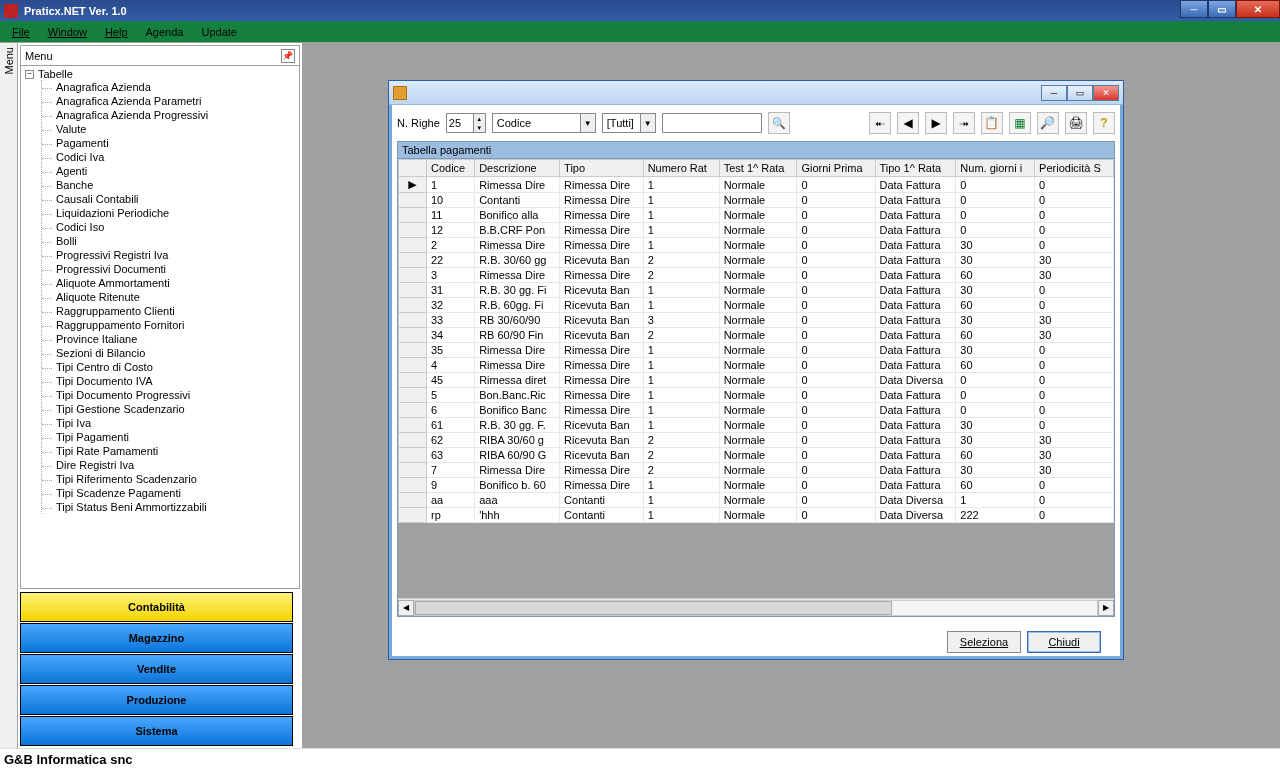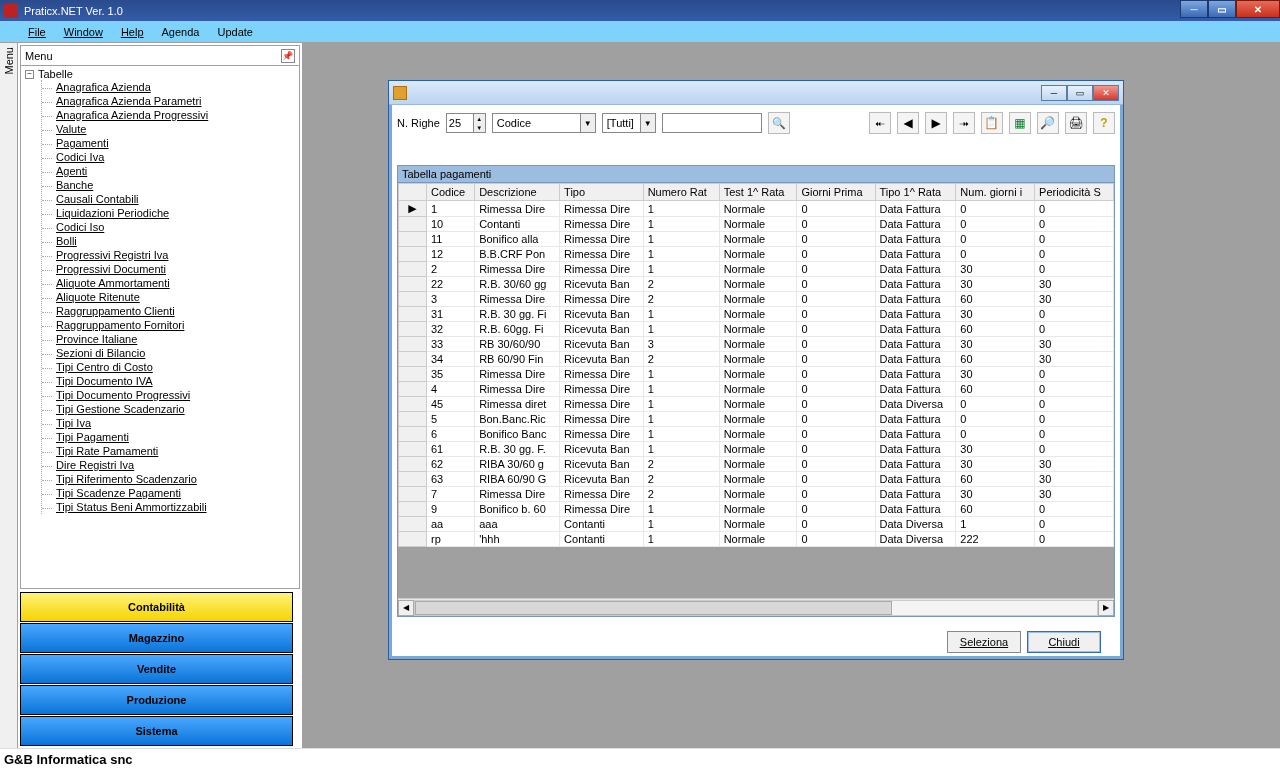--- a/index.html
+++ b/index.html
@@ -1,43 +1,43 @@
 <!DOCTYPE html>
 <html><head>
 <meta charset="utf-8">
 <style>
 * { box-sizing: border-box; margin: 0; padding: 0; font-family: "Segoe UI", Tahoma, sans-serif; font-size: 11px; }
 html, body { width: 1280px; height: 770px; overflow: hidden; background: #fff; }
 
 
 .titlebar { height: 21px; background: linear-gradient(#2a4b8d,#345ca8); color:#fff; display:flex; align-items:center; padding-left:4px; position:relative; }
 .titlebar .icon { width:14px; height:14px; background:#b22; margin-right:6px; }
-.titlebar .title { font-weight:normal; }
+.titlebar .title { font-weight:bold; }
 .titlebar .winbtns { position:absolute; right:0; top:0; display:flex; height:18px; }
 .titlebar .winbtn { width:28px; height:18px; background:linear-gradient(#7da5e0,#3b6bb5); border:1px solid #1a3a6e; color:#fff; display:flex; align-items:center; justify-content:center; font-size:10px; font-weight:bold; }
 .titlebar .winbtn.close { background:linear-gradient(#e86a5a,#c8311c); border-color:#7a1808; width:44px; }
 
 
-.menubar { height:22px; background:#7dd3fc; border-bottom:1px solid #a0a0a0; display:flex; align-items:center; padding-left:20px; gap:2px; }
+.menubar { height:22px; background:#15803d; border-bottom:1px solid #a0a0a0; display:flex; align-items:center; padding-left:4px; gap:2px; }
 .menubar .mitem { padding:2px 8px; cursor:default; }
 .menubar .mitem u { text-decoration: underline; }
 
 
 .body { display:flex; height:calc(100% - 21px - 22px - 22px); }
 .vtab { width:18px; background:#f0f0f0; border-right:1px solid #a0a0a0; display:flex; align-items:flex-start; justify-content:center; padding-top:4px; }
 .vtab span { writing-mode:vertical-rl; transform:rotate(180deg); font-size:11px; }
 
 .sidebar { width:284px; background:#fff; border-right:0; display:flex; flex-direction:column; }
 .sidebar-top { border:1px solid #a0a0a0; margin:2px; flex:1; display:flex; flex-direction:column; overflow:hidden; }
 .sidebar-head { height:20px; border-bottom:1px solid #a0a0a0; display:flex; align-items:center; padding:0 4px; justify-content:space-between; }
 .sidebar-head .pin { width:14px; height:14px; border:1px solid #888; display:flex; align-items:center; justify-content:center; font-size:9px; }
 .tree { flex:1; overflow-y:auto; overflow-x:hidden; padding:2px 2px 2px 4px; position:relative; }
 .tree-root { display:flex; align-items:center; gap:4px; }
 .tree-root .exp { width:9px; height:9px; border:1px solid #888; display:flex; align-items:center; justify-content:center; font-size:8px; line-height:1; }
-.tree-children { margin-left:16px; border-left:1px dotted #aaa; padding-left:14px;text-decoration:underline; }
+.tree-children { margin-left:16px; border-left:1px dotted #aaa; padding-left:14px; }
 .tree-item { padding:1px 0; white-space:nowrap; cursor:default; position:relative; }
 .tree-item::before { content:''; position:absolute; left:-14px; top:8px; width:10px; border-top:1px dotted #aaa; }
 
 .navbtns { padding:0 9px 2px 2px; }
 .navbtn { height:30px; border:1px solid #000; display:flex; align-items:center; justify-content:center; font-weight:bold; margin-top:1px; cursor:pointer; }
 .navbtn.yellow { background:linear-gradient(#fff27a,#f5d400); }
 .navbtn.blue { background:linear-gradient(#4aa8ff,#0a74d8); }
 
 
 .mdi { flex:1; background:#a0a0a0; position:relative; }
@@ -57,21 +57,21 @@
 .spin .spbtns { width:12px; display:flex; flex-direction:column; }
 .spin .spbtns div { height:9px; border-left:1px solid #888; font-size:6px; display:flex; align-items:center; justify-content:center; background:#eee; }
 .combo { height:20px; border:1px solid #888; display:flex; align-items:center; background:#fff; }
 .combo span { padding:0 4px; flex:1; }
 .combo .arr { width:15px; border-left:1px solid #888; background:#eee; display:flex; align-items:center; justify-content:center; font-size:8px; height:100%; }
 .txtin { height:20px; border:1px solid #888; background:#fff; }
 .tbtn { width:22px; height:22px; border:1px solid #bbb; background:#f4f4f4; display:flex; align-items:center; justify-content:center; font-size:12px; cursor:pointer; }
 .tbspacer { flex:1; }
 
 .dialog-body { flex:1; padding:0 8px 8px 8px; display:flex; flex-direction:column; overflow:hidden; }
-.grid-wrap { flex:1; border:1px solid #7a96b8; display:flex; flex-direction:column; overflow:hidden;margin-top:24px; }
+.grid-wrap { flex:1; border:1px solid #7a96b8; display:flex; flex-direction:column; overflow:hidden; }
 .grid-caption { background:#9cbce0; padding:2px 4px; border-bottom:1px solid #7a96b8; }
 .grid { flex:1; overflow:auto; background:#a0a0a0; }
 table.datagrid { border-collapse:collapse; background:#fff; width:100%; }
 table.datagrid th { background:#f0f0f0; border:1px solid #ccc; padding:2px 4px; font-weight:normal; text-align:left; white-space:nowrap; position:sticky; top:0; }
 table.datagrid td { border:1px solid #e8e8e8; padding:1px 4px; white-space:nowrap; }
 table.datagrid td.rowhead { background:#f0f0f0; width:28px; border:1px solid #ccc; text-align:center; }
 
 .grid-hscroll { height:18px; background:#e8e8e8; border-top:1px solid #ccc; display:flex; align-items:center; }
 .grid-hscroll .sbtn { width:16px; height:16px; border:1px solid #aaa; background:#f0f0f0; display:flex; align-items:center; justify-content:center; font-size:8px; }
 .grid-hscroll .strack { flex:1; height:16px; background:#f4f4f4; border:1px solid #ccc; position:relative; }

